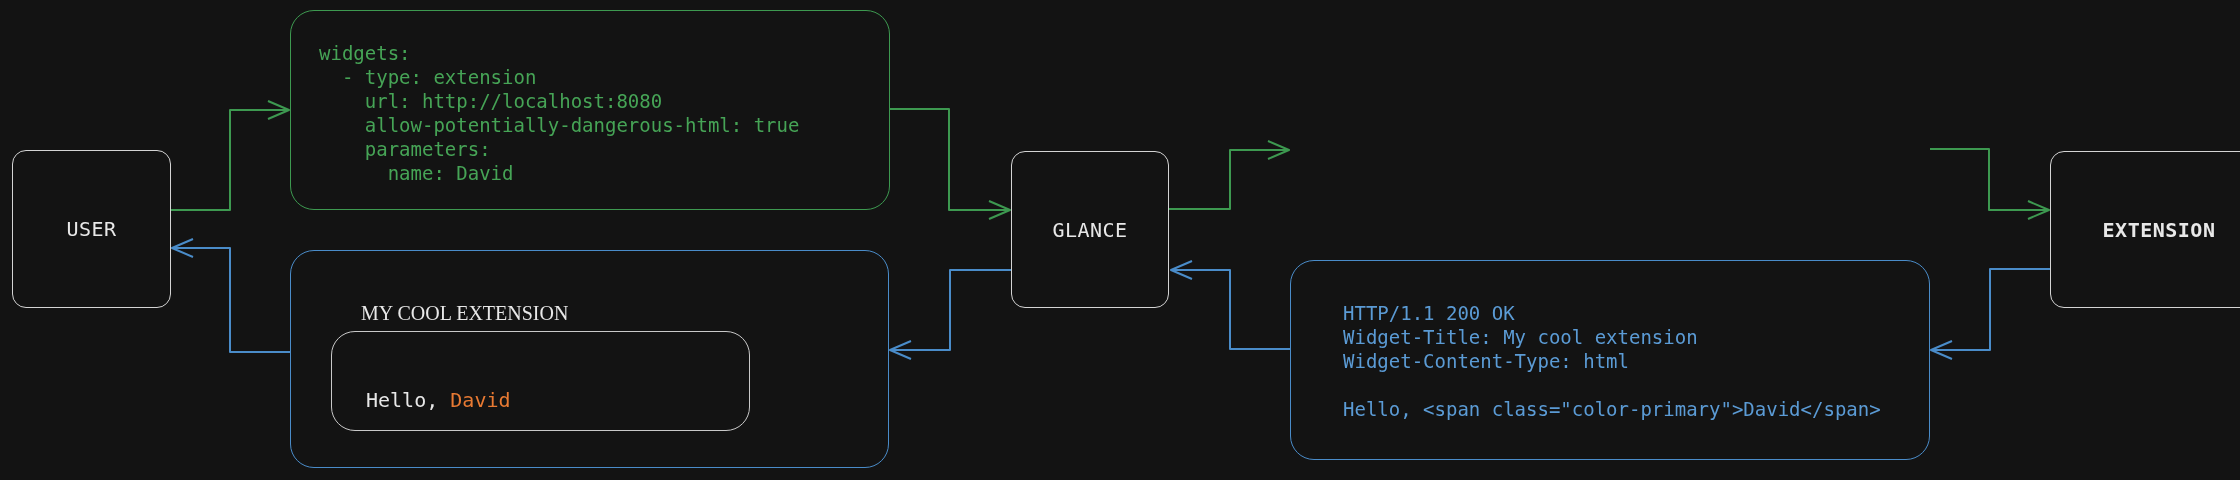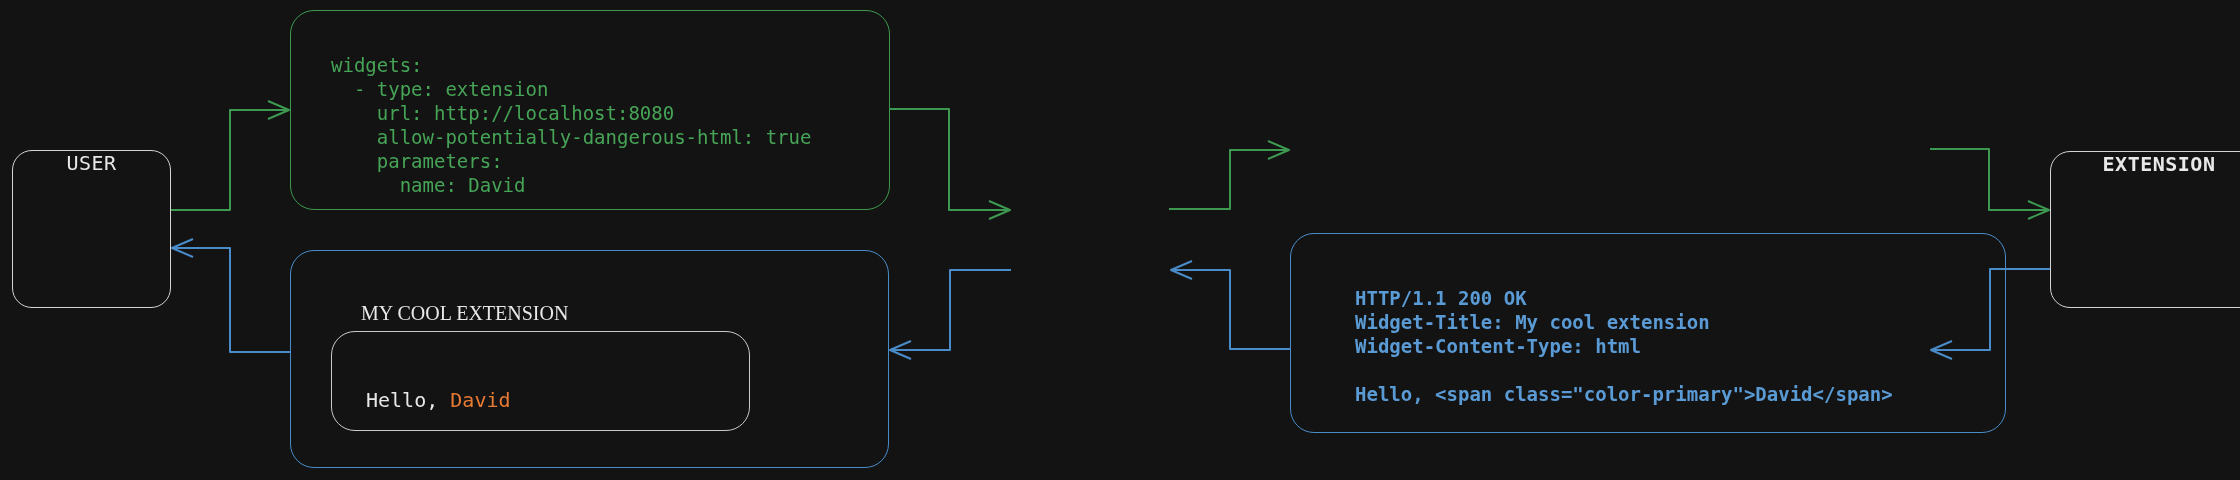--- a/index.html
+++ b/index.html
@@ -17,37 +17,37 @@
   .stage{
     position:relative;width:2240px;height:480px;background:var(--bg);
     font-family:"DejaVu Sans Mono","Liberation Mono",monospace;
     overflow:hidden;
   }
   .connector-layer{position:absolute;left:0;top:0;width:2240px;height:480px;pointer-events:none;}
   .connector-layer path,.connector-layer polyline{fill:none;stroke-width:2;stroke-linejoin:round;stroke-linecap:butt;}
   .stroke-green{stroke:var(--green);}
   .stroke-blue{stroke:var(--blue);}
   .node{
-    position:absolute;border:1.5px solid var(--node-border);border-radius:20px;
-    display:flex;justify-content:center;
+    position:absolute;border:1.5px solid var(--node-border);border-radius:14px;
+    display:flex;align-items:center;justify-content:center;
     color:var(--text-light);font-size:20px;letter-spacing:0.5px;
     box-sizing:border-box;background:transparent;
   }
   .node-user{left:12px;top:150px;width:159px;height:158px;}
   .node-glance{left:1011px;top:151px;width:158px;height:157px;}
   .node-extension{left:2050px;top:151px;width:218px;height:157px;font-weight:bold;}
   .big-box{position:absolute;box-sizing:border-box;border-radius:24px;background:transparent;}
   .box-green{border:1.5px solid var(--green);}
   .box-blue{border:1.5px solid var(--blue);}
   .box-config{left:290px;top:10px;width:600px;height:200px;}
   .box-request{left:1290px;top:90px;width:640px;height:120px;}
   .box-widget{left:290px;top:250px;width:599px;height:218px;}
-  .box-response{left:1290px;top:233px;width:716px;height:200px;font-weight:bold;}
+  .box-response{left:1290px;top:260px;width:640px;height:200px;}
   .code{
-    position:absolute;margin:12px;white-space:pre;
+    position:absolute;margin:0;white-space:pre;
     font-family:"DejaVu Sans Mono","Liberation Mono",monospace;
     font-size:19px;line-height:24px;
   }
   .code-green{color:var(--text-green);left:28px;top:30px;}
   .code-request{color:var(--text-green);left:52px;top:48px;}
   .code-response{color:var(--text-blue);left:52px;top:40px;}
   .widget-title{
     position:absolute;left:60px;top:40px;margin:10px;
     color:var(--text-light);font-size:20px;line-height:24px;white-space:pre;font-family:Liberation Serif, serif;
   }
@@ -99,20 +99,23 @@
     </g>
     <g>
       <path class="stroke-blue" d="M290,352 H230 V248 H174"></path>
       <polyline class="stroke-blue" points="193,239 172,248 193,257"></polyline>
     </g>
   </svg>
 
   <div class="node node-user">
     <span>USER</span>
   </div>
+  <div class="node node-glance">
+    <span>GLANCE</span>
+  </div>
   <div class="node node-extension">
     <span>EXTENSION</span>
   </div>
 
   <div class="big-box box-green box-config">
     <pre class="code code-green">widgets:
   - type: extension
     url: http://localhost:8080
     allow-potentially-dangerous-html: true
     parameters:

